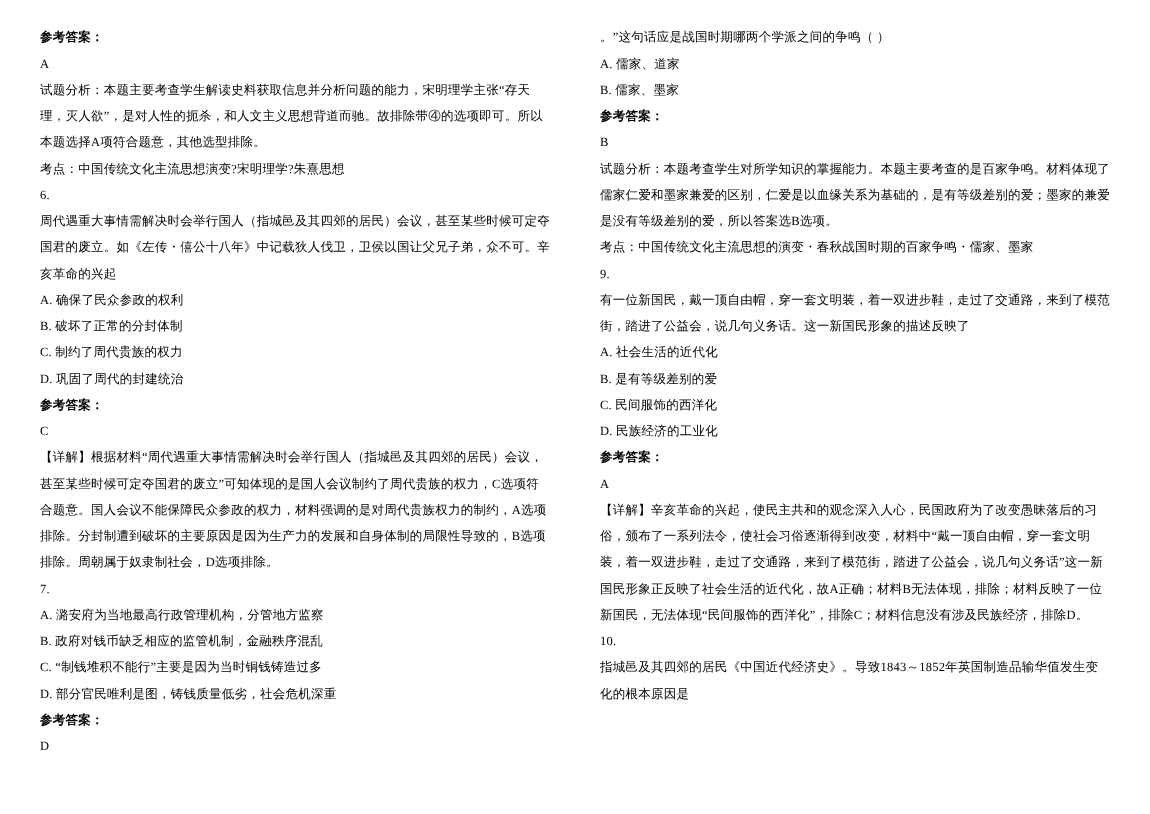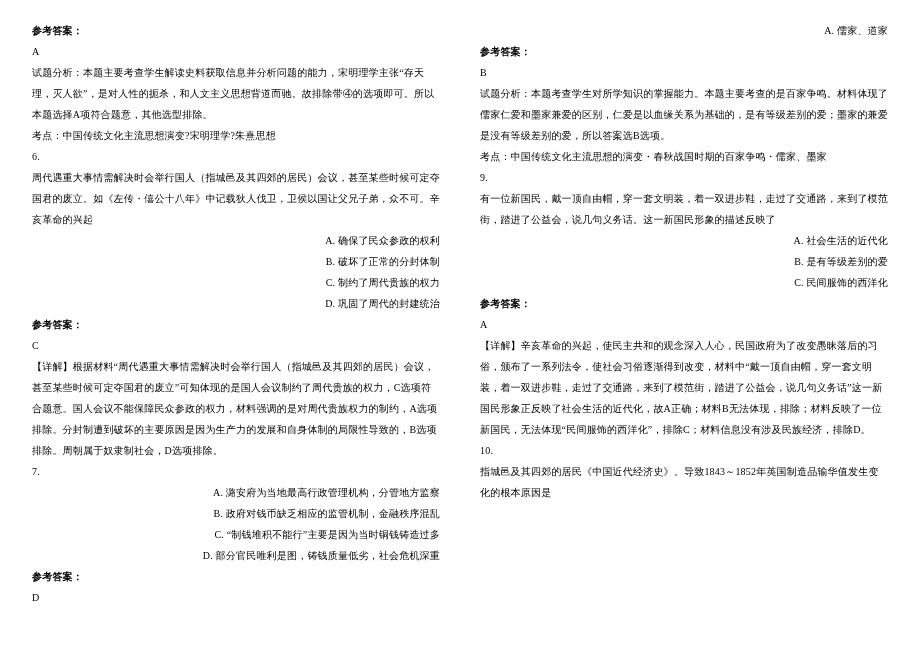--- a/index.html
+++ b/index.html
@@ -23,21 +23,21 @@
   }
   .col-left { padding-right: 20px; }
   .col-right { padding-left: 20px; }
   .line {
     line-height: 2.1;
     letter-spacing: 0.2px;
     word-break: break-all;
   }
   .bold { font-weight: bold; }
   .qnum { font-weight: normal; }
-  .choice { line-height: 2.1; text-align: right; }
+  .choice { line-height: 2.1; }
 </style>
 </head>
 <body>
 
 <div class="page">
 
   <div class="col col-left">
     <div class="line bold">参考答案：</div>
     <div class="line">A</div>
     <div class="line">试题分析：本题主要考查学生解读史料获取信息并分析问题的能力，宋明理学主张“存天理，灭人欲”，是对人性的扼杀，和人文主义思想背道而驰。故排除带④的选项即可。所以本题选择A项符合题意，其他选型排除。</div>
@@ -57,31 +57,34 @@
     <div class="line choice">A. 潞安府为当地最高行政管理机构，分管地方监察</div>
     <div class="line choice">B. 政府对钱币缺乏相应的监管机制，金融秩序混乱</div>
     <div class="line choice">C. “制钱堆积不能行”主要是因为当时铜钱铸造过多</div>
     <div class="line choice">D. 部分官民唯利是图，铸钱质量低劣，社会危机深重</div>
     <div class="line bold">参考答案：</div>
     <div class="line">D</div>
 
   </div>
 
   <div class="col col-right">
+    <div class="line">。”这句话应是战国时期哪两个学派之间的争鸣（       ）</div>
     <div class="line choice">A. 儒家、道家</div>
+    <div class="line choice">B. 儒家、墨家</div>
     <div class="line bold">参考答案：</div>
     <div class="line">B</div>
     <div class="line">试题分析：本题考查学生对所学知识的掌握能力。本题主要考查的是百家争鸣。材料体现了儒家仁爱和墨家兼爱的区别，仁爱是以血缘关系为基础的，是有等级差别的爱；墨家的兼爱是没有等级差别的爱，所以答案选B选项。</div>
     <div class="line">考点：中国传统文化主流思想的演变・春秋战国时期的百家争鸣・儒家、墨家</div>
 
     <div class="line qnum">9.</div>
     <div class="line">有一位新国民，戴一顶自由帽，穿一套文明装，着一双进步鞋，走过了交通路，来到了模范街，踏进了公益会，说几句义务话。这一新国民形象的描述反映了</div>
     <div class="line choice">A. 社会生活的近代化</div>
     <div class="line choice">B. 是有等级差别的爱</div>
     <div class="line choice">C. 民间服饰的西洋化</div>
+    <div class="line choice">D. 民族经济的工业化</div>
     <div class="line bold">参考答案：</div>
     <div class="line">A</div>
     <div class="line">【详解】辛亥革命的兴起，使民主共和的观念深入人心，民国政府为了改变愚昧落后的习俗，颁布了一系列法令，使社会习俗逐渐得到改变，材料中“戴一顶自由帽，穿一套文明装，着一双进步鞋，走过了交通路，来到了模范街，踏进了公益会，说几句义务话”这一新国民形象正反映了社会生活的近代化，故A正确；材料B无法体现，排除；材料反映了一位新国民，无法体现“民间服饰的西洋化”，排除C；材料信息没有涉及民族经济，排除D。</div>
 
     <div class="line qnum">10.</div>
     <div class="line">指城邑及其四郊的居民《中国近代经济史》。导致1843～1852年英国制造品输华值发生变化的根本原因是</div>
   </div>
 </div>
 
 </body></html>

